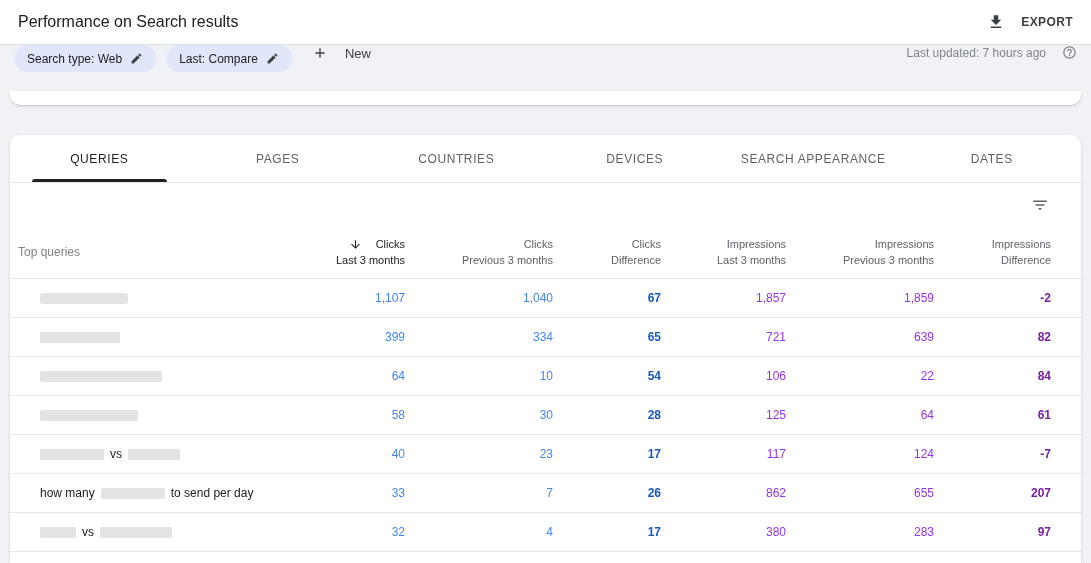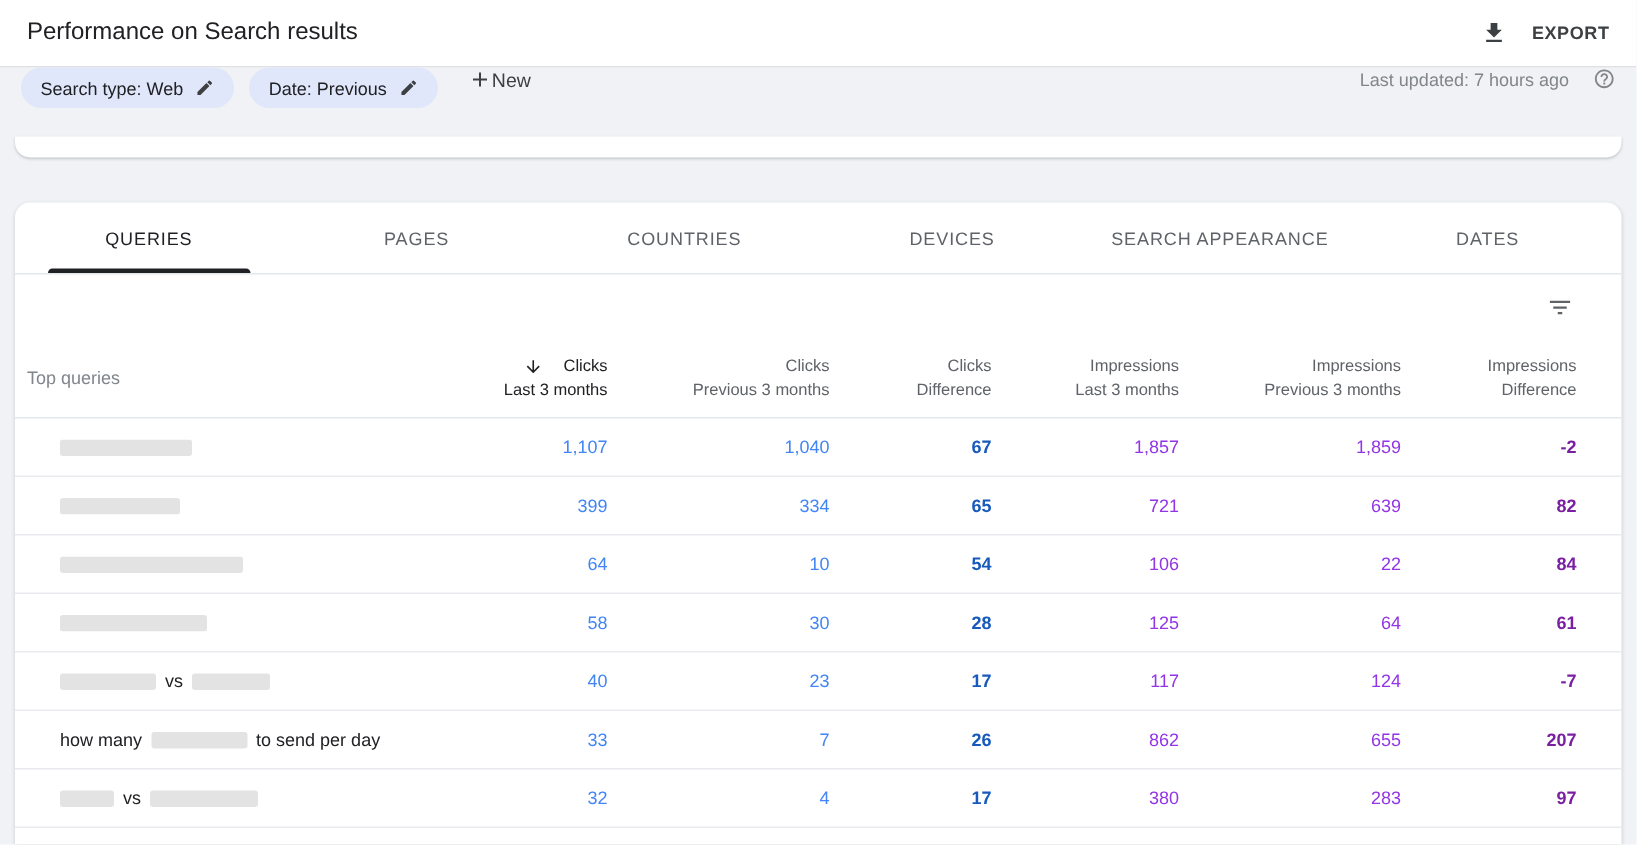--- a/index.html
+++ b/index.html
@@ -27,21 +27,21 @@
 
   
   .filter-bar { flex: 0 0 46px; display: flex; align-items: flex-start; padding: 0 14px; gap: 10px; }
   .chip {
     display: flex; align-items: center; gap: 8px; height: 27px; padding: 0 13px;
     background: var(--chip-bg, #e1e7fb); border: none; border-radius: 14px;
     font-family: inherit; font-size: 12px; color: #202124; cursor: pointer;
   }
   .chip .icon { color: #3c4043; }
   .new-filter {
-    display: flex; align-items: center; gap: 0; margin-left: 10px;
+    display: flex; align-items: center; gap: 17px; margin-left: 10px;
     background: none; border: none; cursor: pointer;
     font-family: inherit; font-size: 13px; color: #3c4043;
   }
   .updated-group { margin-left: auto; display: flex; align-items: center; gap: 16px; }
   .last-updated { font-size: 12px; color: #80868b; }
   .help { color: #80868b; cursor: pointer; }
 
   
   .chart-card-edge {
     flex: 0 0 14px; margin: 0 10px;
@@ -112,21 +112,21 @@
   <div class="filter-bar">
     <button class="chip">
       <span>Search type: Web</span>
       <span class="icon">
         <svg width="13" height="13" viewBox="0 0 24 24">
             <path d="M3 17.25V21h3.75L17.81 9.94l-3.75-3.75L3 17.25zM20.71 7.04a.996.996 0 0 0 0-1.41l-2.34-2.34a.996.996 0 0 0-1.41 0l-1.83 1.83 3.75 3.75 1.83-1.83z"></path>
           </svg>
       </span>
     </button>
     <button class="chip">
-      <span>Date: Previous</span>
+      <span>Last: Compare</span>
       <span class="icon">
         <svg width="13" height="13" viewBox="0 0 24 24">
             <path d="M3 17.25V21h3.75L17.81 9.94l-3.75-3.75L3 17.25zM20.71 7.04a.996.996 0 0 0 0-1.41l-2.34-2.34a.996.996 0 0 0-1.41 0l-1.83 1.83 3.75 3.75 1.83-1.83z"></path>
           </svg>
       </span>
     </button>
     <button class="new-filter">
       <span class="icon">
         <svg width="16" height="16" viewBox="0 0 24 24">
             <path d="M19 13h-6v6h-2v-6H5v-2h6V5h2v6h6v2z"></path>

